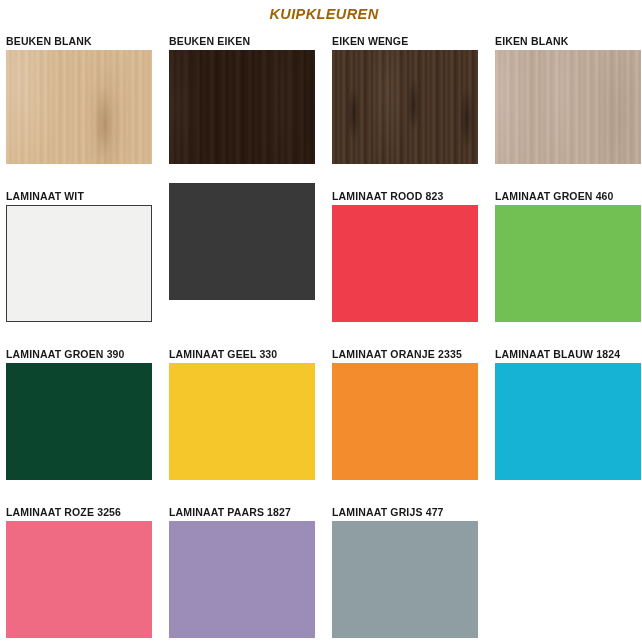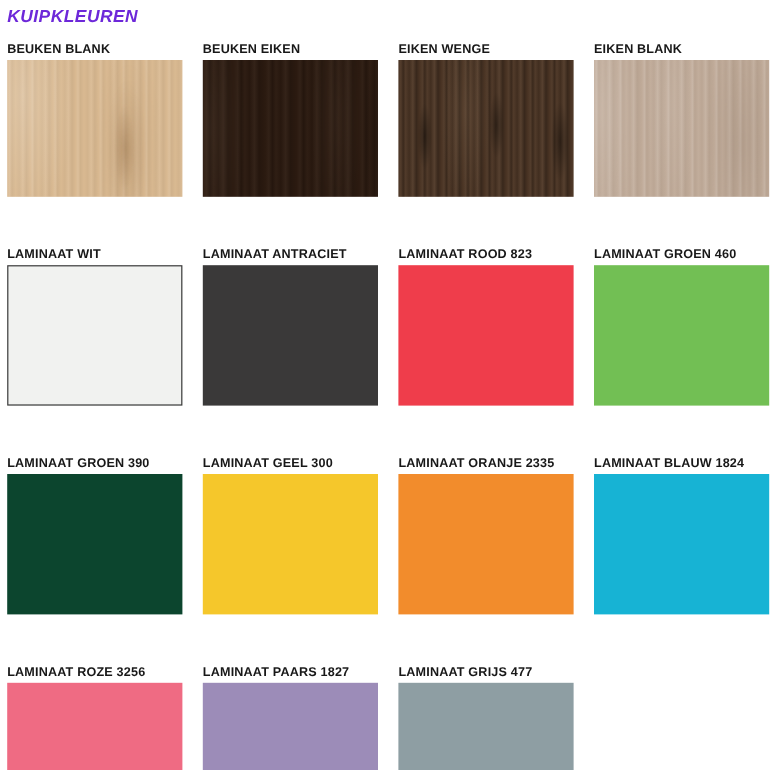--- a/index.html
+++ b/index.html
@@ -173,26 +173,26 @@
         rgba(90,70,55,0.085) 16px,
         rgba(255,255,255,0.00) 20px);
   }
   .wood-eiken-blank::after {
     background-image:
       radial-gradient(ellipse 50px 160px at 10% 40%, rgba(255,255,255,0.14), rgba(0,0,0,0) 72%),
       radial-gradient(ellipse 40px 150px at 78% 60%, rgba(90,70,55,0.10), rgba(0,0,0,0) 72%),
       radial-gradient(ellipse 30px 120px at 45% 35%, rgba(255,255,255,0.08), rgba(0,0,0,0) 72%);
   }
 </style>
-<style>.swatch-cell.row-1,.swatch-cell.row-2,.swatch-cell.row-3{margin-bottom:35px;}</style></head>
+<style>.swatch-cell.row-1,.swatch-cell.row-2,.swatch-cell.row-3{margin-bottom:19px;}</style></head>
 <body>
 
 <div class="page">
 
-  <h1 class="page-title" style="color: #6d28d9;">KUIPKLEUREN</h1>
+  <h1 class="page-title" style="color: #a16207; text-align: center;">KUIPKLEUREN</h1>
 
   <div class="swatch-grid">
       <div class="swatch-cell row-1">
         <div class="swatch-label">BEUKEN BLANK</div>
         <div class="swatch-chip wood wood-beuken-blank" style="background-color: rgb(217, 185, 145);"></div>
       </div>
       <div class="swatch-cell row-1">
         <div class="swatch-label">BEUKEN EIKEN</div>
         <div class="swatch-chip wood wood-beuken-wenge" style="background-color: rgb(43, 26, 16);"></div>
       </div>
@@ -202,37 +202,36 @@
       </div>
       <div class="swatch-cell row-1">
         <div class="swatch-label">EIKEN BLANK</div>
         <div class="swatch-chip wood wood-eiken-blank" style="background-color: rgb(192, 171, 153);"></div>
       </div>
       <div class="swatch-cell row-2">
         <div class="swatch-label">LAMINAAT WIT</div>
         <div class="swatch-chip bordered" style="background-color: rgb(241, 242, 240);"></div>
       </div>
       <div class="swatch-cell row-2">
-        <div class="swatch-label">LAMINAAT ANTRACIET</div>
         <div class="swatch-chip" style="background-color: rgb(58, 57, 57);"></div>
       </div>
       <div class="swatch-cell row-2">
         <div class="swatch-label">LAMINAAT ROOD 823</div>
         <div class="swatch-chip" style="background-color: rgb(239, 61, 75);"></div>
       </div>
       <div class="swatch-cell row-3">
         <div class="swatch-label">LAMINAAT GROEN 460</div>
         <div class="swatch-chip" style="background-color: rgb(114, 191, 84);"></div>
       </div>
       <div class="swatch-cell row-3">
         <div class="swatch-label">LAMINAAT GROEN 390</div>
         <div class="swatch-chip" style="background-color: rgb(12, 69, 46);"></div>
       </div>
       <div class="swatch-cell row-3">
-        <div class="swatch-label">LAMINAAT GEEL 300</div>
+        <div class="swatch-label">LAMINAAT GEEL 330</div>
         <div class="swatch-chip" style="background-color: rgb(245, 199, 43);"></div>
       </div>
       <div class="swatch-cell row-3">
         <div class="swatch-label">LAMINAAT ORANJE 2335</div>
         <div class="swatch-chip" style="background-color: rgb(242, 140, 44);"></div>
       </div>
       <div class="swatch-cell row-4">
         <div class="swatch-label">LAMINAAT BLAUW 1824</div>
         <div class="swatch-chip" style="background-color: rgb(23, 179, 212);"></div>
       </div>

